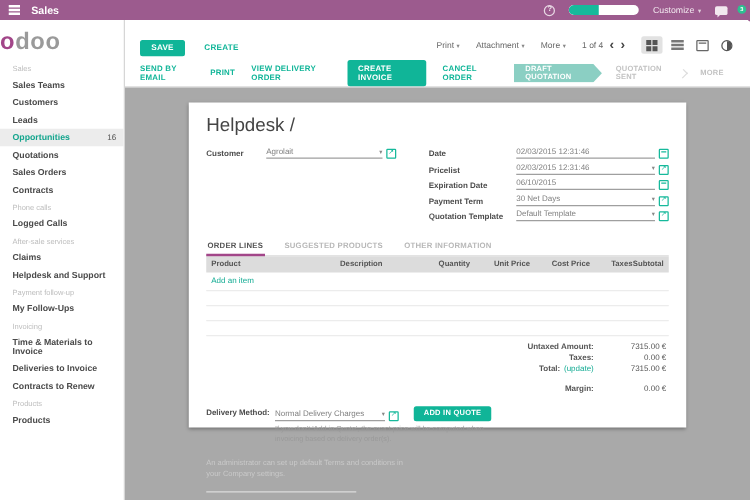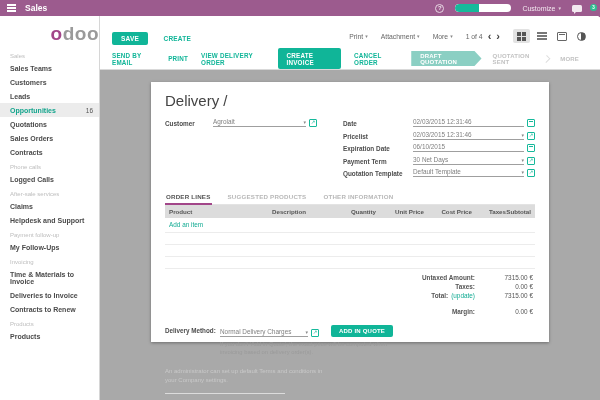--- a/index.html
+++ b/index.html
@@ -24,21 +24,21 @@
   .mail-wrap { position:relative; }
   .mail-icon { width:11px; height:8px; background:#f2e8ef; border-radius:1px; position:relative; overflow:hidden; }
   .mail-icon::after { content:""; position:absolute; left:1px; top:-4px; width:9px; height:9px; transform:rotate(45deg); border:1.5px solid #9c5b8e; background:transparent; }
   .mail-badge { position:absolute; top:-4px; right:-4px; min-width:7px; height:7px; background:#2ebf91; color:#fff; font-size:4.5px; font-weight:bold; border-radius:4px; display:flex; align-items:center; justify-content:center; padding:0 1px; }
 
   
   .body { flex:1; display:flex; min-height:0; }
 
   
   .sidebar { width:100px; flex:0 0 100px; background:#fff; border-right:1px solid #d6d6d6; overflow:hidden; }
-  .logo { font-size:19px; font-weight:bold; letter-spacing:0.5px; text-align:right; padding:7px 0 3px 0; color:#9a9a9a; cursor:pointer; }
+  .logo { font-size:19px; font-weight:bold; letter-spacing:0.5px; text-align:left; padding:7px 0 3px 0; color:#9a9a9a; cursor:pointer; }
   .logo .o1 { color:#a24689; }
   .nav { padding:0 0 4px 0; }
   .nav-header { font-size:6px; color:#bdbdbd; padding:5px 10px 2px 10px; }
   .nav-item { font-size:7px; font-weight:bold; color:#4a4a4a; padding:3.5px 6px 3.5px 10px; display:flex; justify-content:space-between; align-items:center; cursor:pointer; }
   .nav-item.active { background:#ececec; color:#13a58d; }
   .nav-item .badge { color:#555; font-weight:normal; font-size:6.5px; }
 
   
   .main { flex:1; display:flex; flex-direction:column; min-width:0; }
   .control-panel { background:#fff; padding:6px 10px 0 12px; border-bottom:1px solid #d9d9d9; flex:0 0 auto; }
@@ -276,21 +276,21 @@
             <span class="step-active">DRAFT QUOTATION</span>
             <span class="step">QUOTATION SENT</span>
             <span class="sep"></span>
             <span class="step">MORE</span>
           </div>
         </div>
       </div>
 
       <div class="content">
         <div class="sheet">
-          <div class="sheet-title">Delivery /</div>
+          <div class="sheet-title">Helpdesk /</div>
 
           <div class="form-grid">
             <div class="fcol-left">
               <div class="frow">
                 <span class="flabel">Customer</span>
                 <span class="fval">
                   <span>Agrolait</span>
                   <span class="caret">▾</span>
                 </span>
                 <span class="ficon ext-icon">↗</span>

